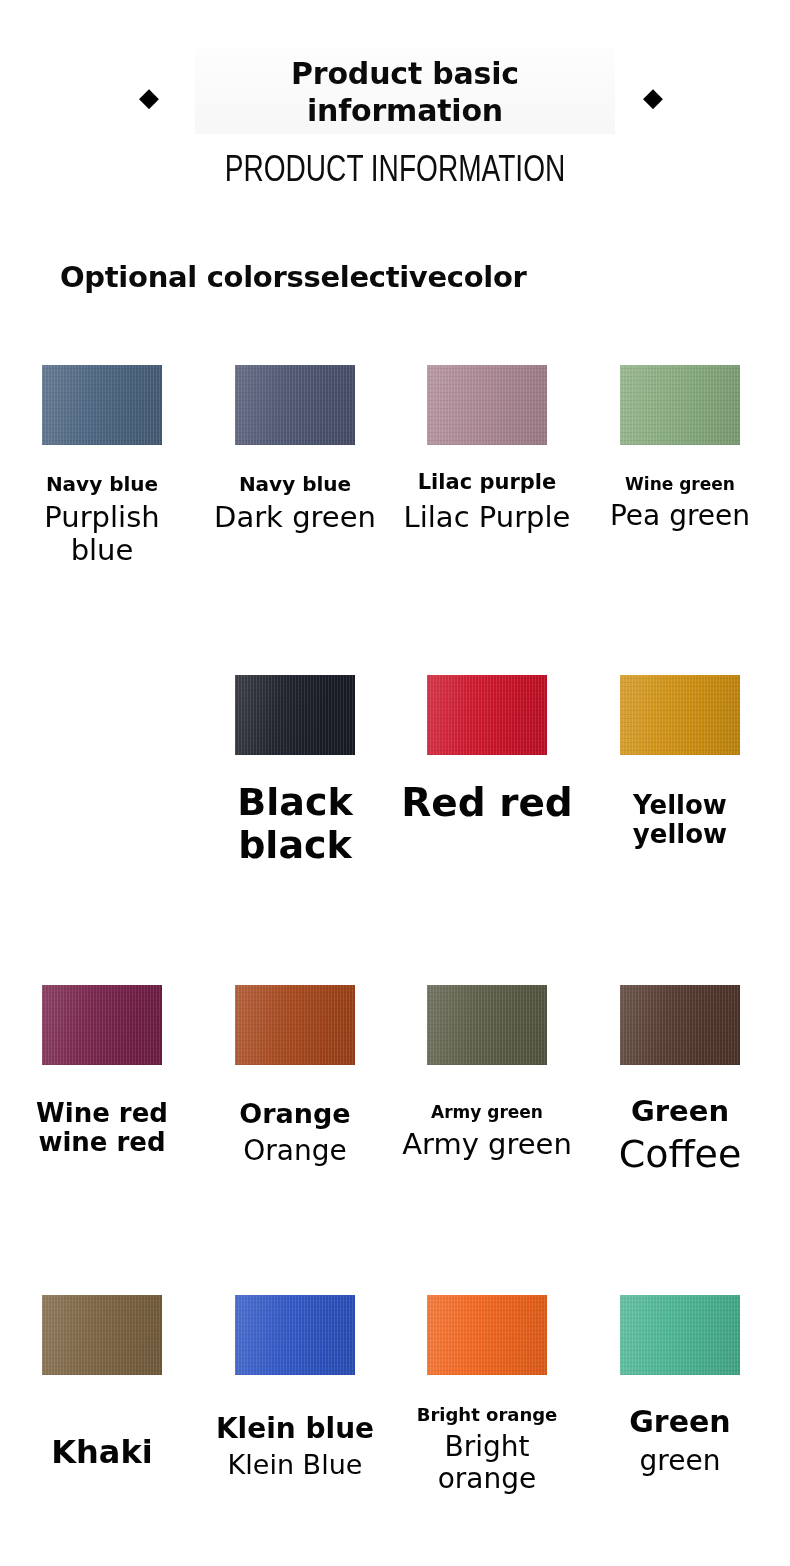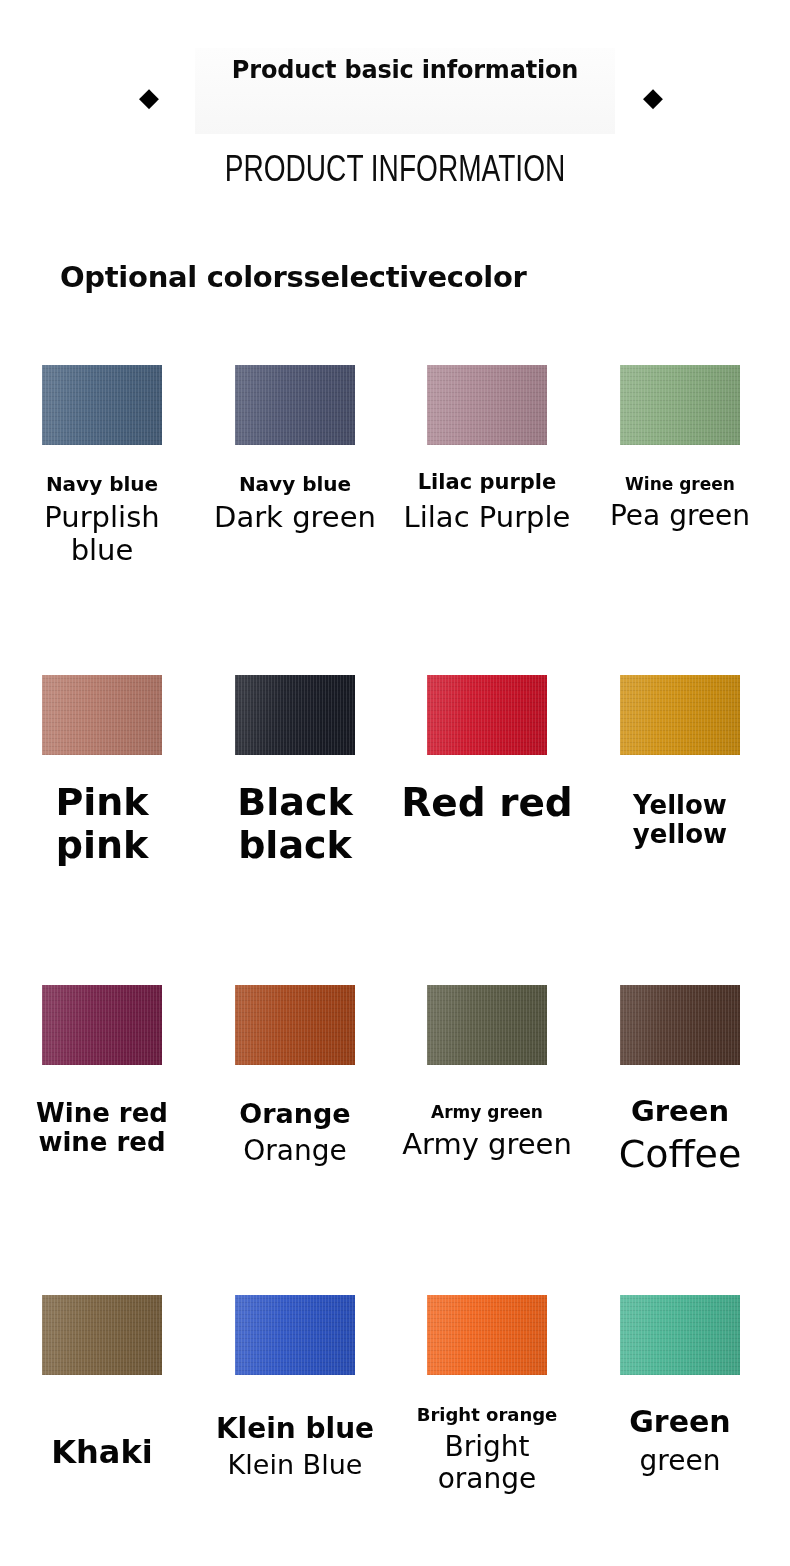--- a/index.html
+++ b/index.html
@@ -9,21 +9,21 @@
     overflow:hidden;position:relative;
   }
   
   #header{position:relative;width:790px;height:215px;}
   .title-band{
     position:absolute;left:195px;top:48px;width:420px;height:86px;
     background:linear-gradient(to bottom,#fdfdfd,#f7f7f7);
   }
   #main-title{
     position:absolute;left:195px;top:56px;width:420px;
-    text-align:center;font-weight:bold;font-size:24px;line-height:1.22;
+    text-align:center;font-weight:bold;font-size:30px;line-height:1.22;
     color:#0b0b0b;letter-spacing:-0.2px;
     font-family:"DejaVu Sans",sans-serif;
   }
   .diamond{
     position:absolute;top:84px;width:26px;height:26px;color:#000;
     font-size:26px;line-height:26px;text-align:center;
   }
   #diamond-left{left:136px;}
   #diamond-right{left:640px;}
   #sub-title{
@@ -124,29 +124,20 @@
           <div class="sheen"></div>
           <div class="grain"></div>
         </div>
         <div class="labels" style="margin-top: 30px;">
           <span class="label primary" style="font-size: 17px;">Wine green</span>
           <span class="label secondary" style="font-size: 28px;">Pea green</span>
         </div>
       </div>
     </div>
     <div class="swatch-row">
-      <div class="swatch-cell c0">
-        <div class="chip" style="background: rgb(181, 121, 106);">
-          <div class="sheen"></div>
-          <div class="grain"></div>
-        </div>
-        <div class="labels" style="margin-top: 26px;">
-          <span class="label primary" style="font-size: 38px;">Pink pink</span>
-        </div>
-      </div>
       <div class="swatch-cell c2">
         <div class="chip" style="background: rgb(204, 18, 40);">
           <div class="sheen"></div>
           <div class="grain"></div>
         </div>
         <div class="labels" style="margin-top: 26px;">
           <span class="label primary" style="font-size: 39px;">Red red</span>
         </div>
       </div>
       <div class="swatch-cell c1">

